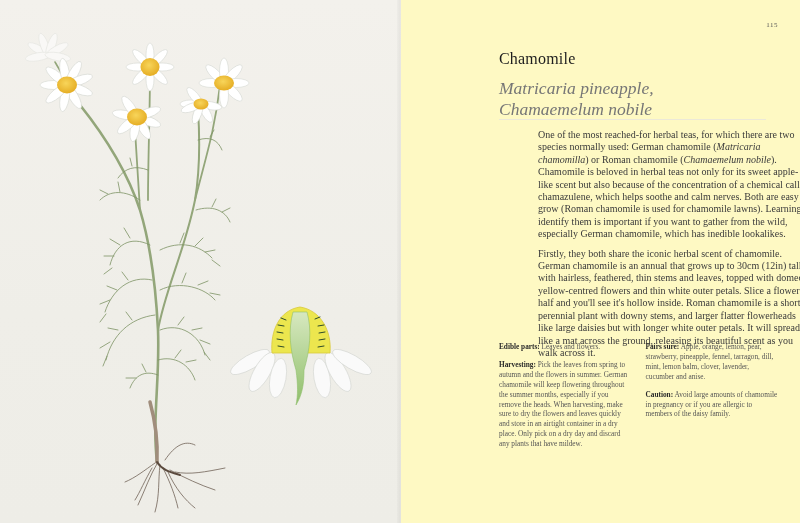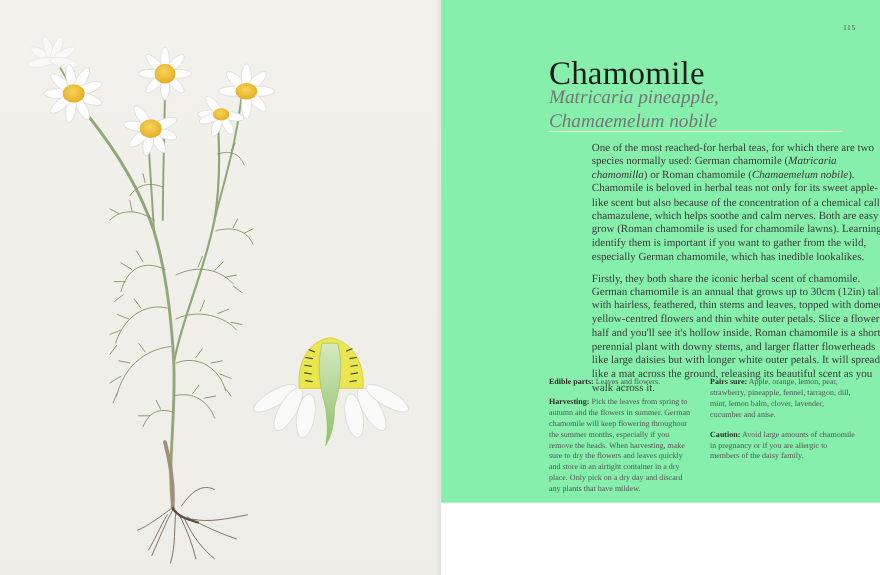--- a/index.html
+++ b/index.html
@@ -1,23 +1,23 @@
 <!DOCTYPE html>
 <html><head>
 <meta charset="utf-8">
 <style>
   html,body{margin:0;padding:0;}
   body{width:800px;height:523px;overflow:hidden;background:#fff;position:relative;font-family:"Liberation Serif","DejaVu Serif",serif;}
   .spread{position:absolute;inset:0;display:flex;}
   .left-page{position:relative;width:401px;height:523px;background:linear-gradient(180deg,#f3f1ec 0%,#efeee8 60%,#eeede7 100%);overflow:hidden;}
   .gutter{position:absolute;left:397px;top:0;width:6px;height:523px;background:linear-gradient(90deg,rgba(0,0,0,0.02),rgba(0,0,0,0.05),rgba(255,255,255,0));}
-  .right-page{position:relative;width:399px;height:457px;background:#86efac;}
+  .right-page{position:relative;width:399px;height:523px;background:#fef9c3;}
   .illus{position:absolute;left:0;top:0;width:401px;height:523px;}
   .page-number{position:absolute;right:22px;top:21px;font-size:7px;color:#555;letter-spacing:0.5px;}
-  .title{position:absolute;left:98px;top:50px;font-size:30px;color:#1e1e1e;font-weight:normal;margin:0;letter-spacing:0.2px;}
+  .title{position:absolute;left:98px;top:50px;font-size:16px;color:#1e1e1e;font-weight:normal;margin:0;letter-spacing:0.2px;}
   .latin{position:absolute;left:98px;top:78px;font-size:17.5px;line-height:21px;color:#767676;font-style:italic;margin:0;width:280px;}
   .rule{position:absolute;left:98px;top:119px;width:267px;height:1px;background:#ece9d8;}
   .body{position:absolute;left:98px;top:129px;width:275px;font-size:10px;line-height:12.4px;color:#3a3a3a;margin-left:39px;}
   .body p{margin:0 0 7px 0;}
   .body i{font-style:italic;}
   .facts{position:absolute;left:98px;top:342px;width:280px;display:flex;gap:16px;font-size:7.3px;line-height:9.9px;color:#555;}
   .facts .col{width:132px;}
   .facts .col.right{width:135px;}
   .fact{margin:0 0 8px 0;}
   .fact b{color:#2a2a2a;font-weight:bold;}

